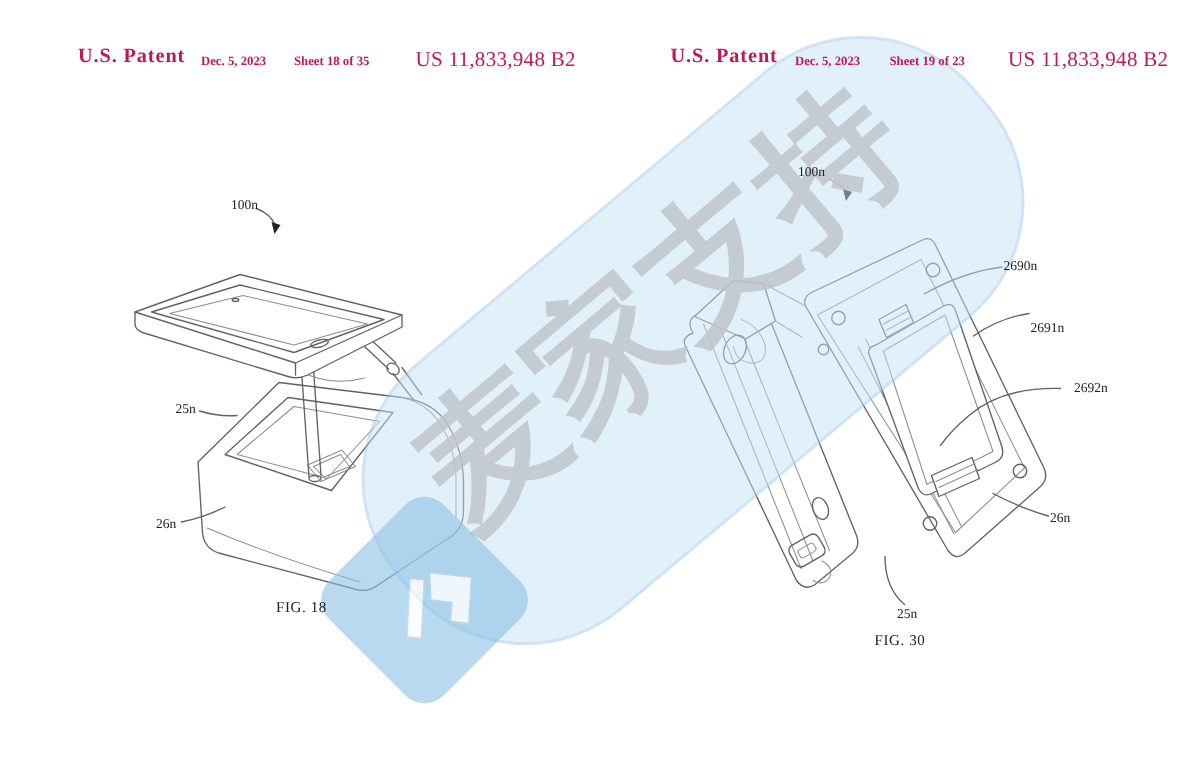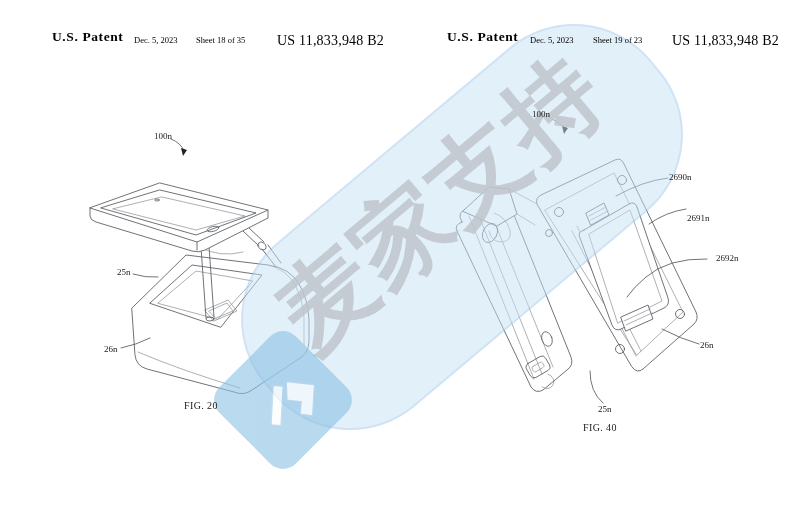--- a/index.html
+++ b/index.html
@@ -17,23 +17,23 @@
   .wm-text{position:absolute;left:140px;top:143px;width:600px;height:120px;
            line-height:120px;text-align:center;font-family:"DejaVu Sans",sans-serif;
            font-weight:bold;font-size:96px;letter-spacing:2px;color:#bec3ca;
            transform:rotate(-40deg);opacity:.8;z-index:2;white-space:nowrap;}
   .wm-logo{position:absolute;left:229px;top:346px;width:108px;height:108px;
            border-radius:18px;background:#8cc1e4;transform:rotate(45deg);
            opacity:.6;z-index:2;display:flex;align-items:center;justify-content:center;}
   .wm-logo svg{transform:rotate(-55deg);}
 
   
-  .hdr span{position:absolute;color:#000000;white-space:nowrap;z-index:3;}
+  .hdr span{position:absolute;color:#be185d;white-space:nowrap;z-index:3;}
   .h1{font-size:13.5px;font-weight:bold;letter-spacing:.6px;}
-  .h2{font-size:8.5px;font-weight:normal;}
+  .h2{font-size:8.5px;font-weight:bold;}
   .h3{font-size:14px;font-weight:normal;letter-spacing:.2px;}
   .lbl{position:absolute;font-size:9px;color:#222;z-index:3;white-space:nowrap;text-align:center;}
   .cap{position:absolute;font-size:10px;color:#222;letter-spacing:.4px;z-index:3;white-space:nowrap;}
 </style>
 </head>
 <body>
 
 <div class="page">
 
   <svg class="art" width="800" height="520" viewBox="0 0 800 520" fill="none" stroke="#5f6368" stroke-width="0.9" stroke-linecap="round" stroke-linejoin="round">
@@ -160,23 +160,23 @@
   <div class="hdr">
     <span class="h1" style="left:447px;top:29px">U.S. Patent</span>
     <span class="h2" style="left:530px;top:35px">Dec. 5, 2023</span>
     <span class="h2" style="left:593px;top:35px">Sheet 19 of 23</span>
     <span class="h3" style="left:672px;top:33px">US 11,833,948 B2</span>
   </div>
 
   <span class="lbl" style="left:154px;top:131px">100n</span>
   <span class="lbl" style="left:117px;top:267px">25n</span>
   <span class="lbl" style="left:104px;top:344px">26n</span>
-  <span class="cap" style="left:184px;top:400px">FIG. 20</span>
+  <span class="cap" style="left:184px;top:400px">FIG. 18</span>
 
   <span class="lbl" style="left:532px;top:109px">100n</span>
   <span class="lbl" style="left:669px;top:172px">2690n</span>
   <span class="lbl" style="left:687px;top:213px">2691n</span>
   <span class="lbl" style="left:716px;top:253px">2692n</span>
   <span class="lbl" style="left:700px;top:340px">26n</span>
   <span class="lbl" style="left:598px;top:404px">25n</span>
-  <span class="cap" style="left:583px;top:422px">FIG. 40</span>
+  <span class="cap" style="left:583px;top:422px">FIG. 30</span>
 
 </div>
 
 </body></html>

